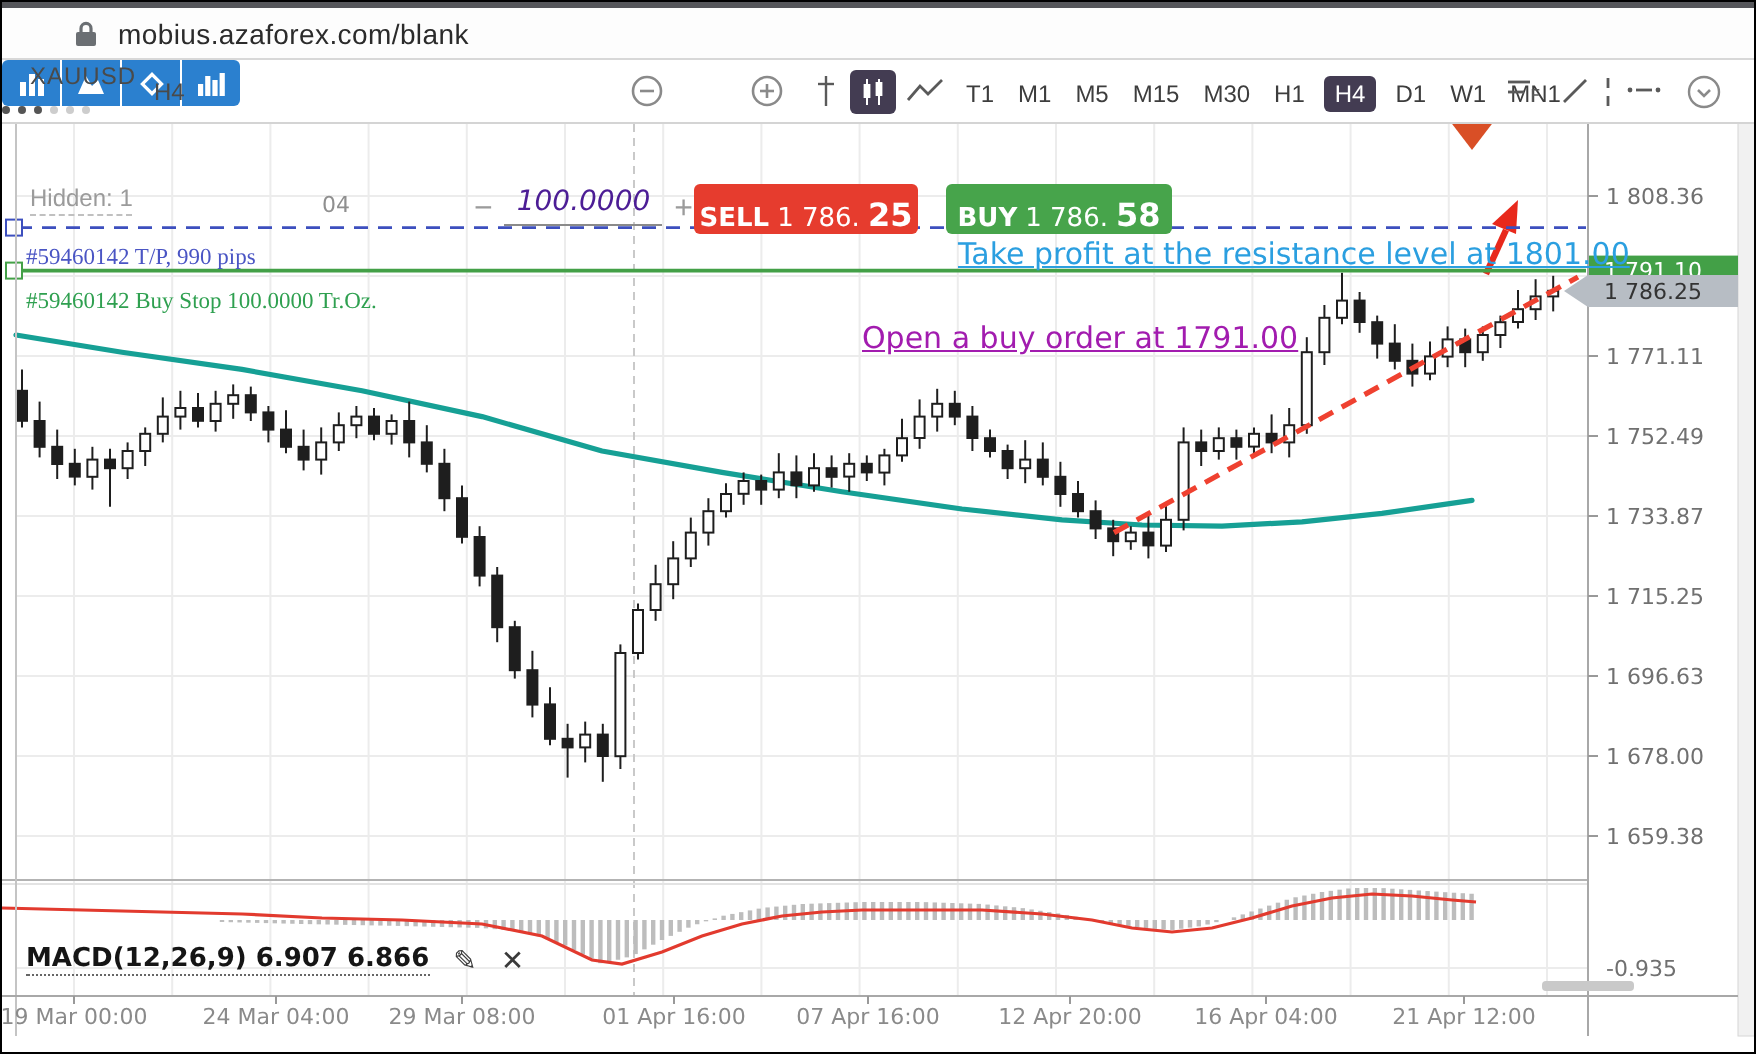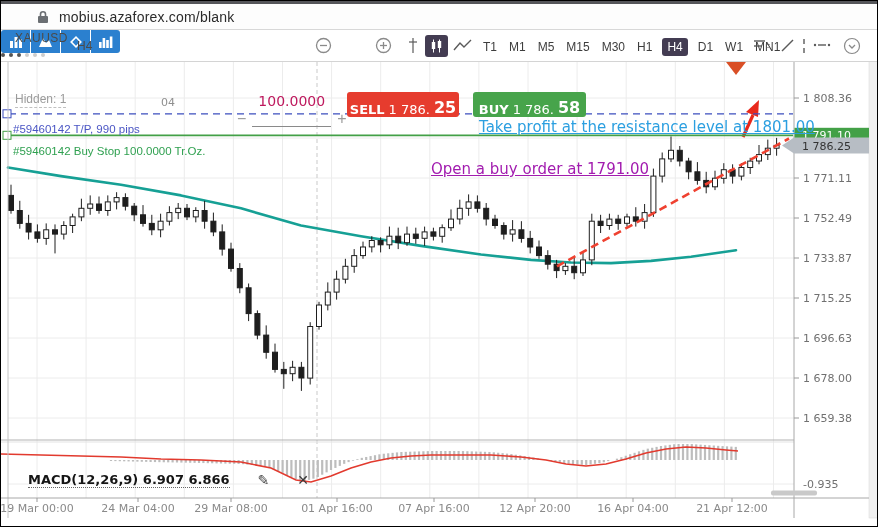--- a/index.html
+++ b/index.html
@@ -24,35 +24,35 @@
   .candle-toggle{left:424px;top:5px;width:23px;height:22px;background:#433c52;border-radius:3px;}
   .timeframes{position:absolute;left:480px;top:8px;display:flex;gap:8px;align-items:center;}
   .tf{font-size:12px;color:#3d3d3d;cursor:pointer;padding:2px 2px;}
   .tf.active{background:#433c52;color:#fff;border-radius:3px;padding:2px 5px;}
   
   .ov{position:absolute;z-index:2;background:transparent;margin-top:24px;}
   .hidden-link{left:14px;top:67px;font-size:12px;color:#9b9b9b;border-bottom:1px dashed #c0c0c0;padding-bottom:1px;}
   .counter{left:160px;top:71px;font-size:11px;color:#8f8f8f;font-family:"DejaVu Sans",sans-serif;}
   .stepper{left:236px;top:68px;display:flex;align-items:flex-end;gap:6px;}
   .step-btn{font-size:16px;color:#9b9b9b;line-height:16px;}
-  .step-val{font-size:14px;color:#be185d;font-family:"DejaVu Sans",sans-serif;
-            border-bottom:1px solid #8a8a8a;padding:0 6px 17px 6px;min-width:64px;text-align:center;}
+  .step-val{font-size:14px;color:#4c1d95;font-family:"DejaVu Sans",sans-serif;
+            border-bottom:1px solid #8a8a8a;padding:0 6px 3px 6px;min-width:64px;text-align:center;font-style:italic;}
   .trade-btn{top:67px;height:25px;border-radius:3px;color:#fff;display:flex;align-items:flex-end;justify-content:center;
              font-size:13px;gap:4px;font-family:"DejaVu Sans",sans-serif;}
   .sell-btn{left:346px;width:112px;background:#e63c2e;}
   .buy-btn{left:472px;width:113px;background:#47a44b;}
   .trade-btn b{font-size:16px;}
   .trade-btn .lbl{font-weight:bold;}
-  .order-label{font-size:11.5px;font-family:Liberation Sans, sans-serif;white-space:nowrap;}
+  .order-label{font-size:11.5px;font-family:Liberation Serif, serif;white-space:nowrap;}
   .tp-label{left:12px;top:98px;color:#4a55c4;}
   .bs-label{left:12px;top:120px;color:#2fa050;text-align:center;}
   .annot{font-size:15px;font-family:"DejaVu Sans",sans-serif;white-space:nowrap;text-decoration:underline;}
   .annot-tp{left:478px;top:93px;color:#2b9fe0;}
   .annot-buy{left:430px;top:135px;color:#a21caf;}
-  .macd-row{left:27px;top:447px;display:flex;align-items:flex-end;gap:28px;}
+  .macd-row{left:12px;top:447px;display:flex;align-items:flex-end;gap:12px;}
   .macd-label{font-size:13px;font-weight:bold;color:#151515;font-family:"DejaVu Sans",sans-serif;
               border-bottom:1px dotted #666;white-space:nowrap;}
   .macd-ico{font-size:14px;color:#3a3a3a;}
   .navy-bar{left:0;top:517px;width:878px;height:10px;background:#21375f;}
   svg#chart{position:absolute;left:0;top:0;z-index:1;pointer-events:none;}
   svg text{font-family:"DejaVu Sans",sans-serif;}
 </style>
 </head>
 <body>
 

